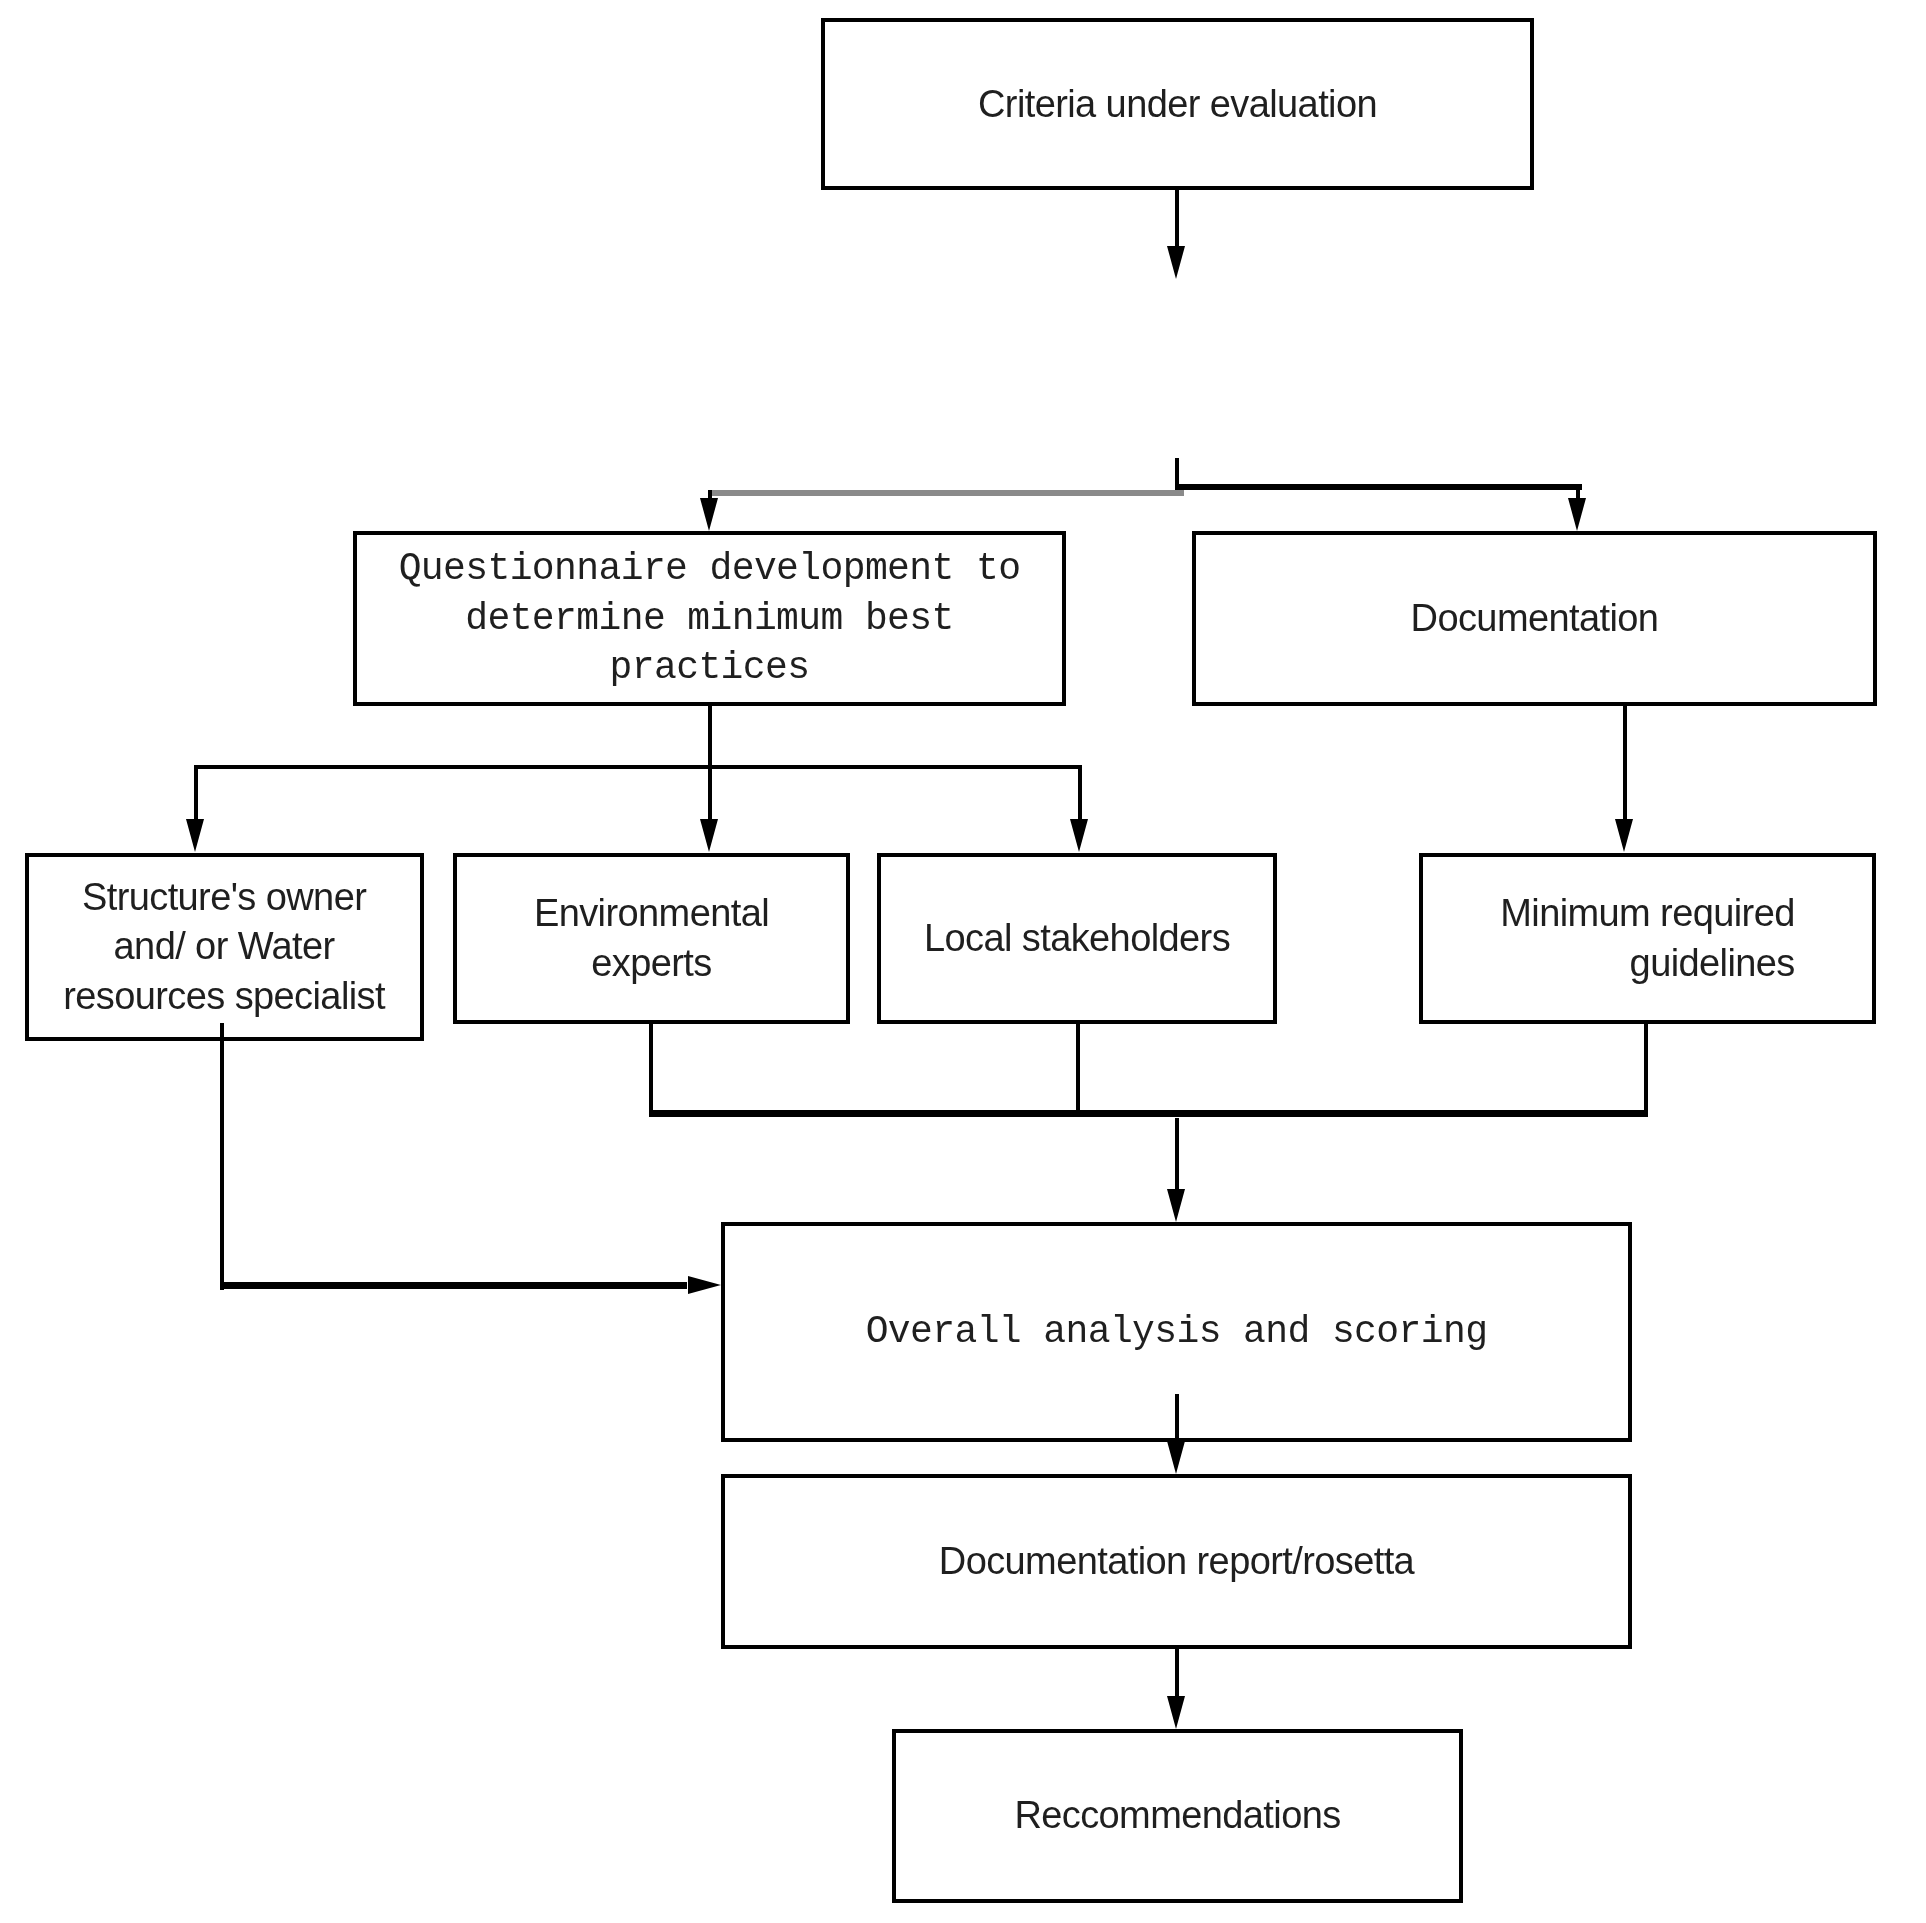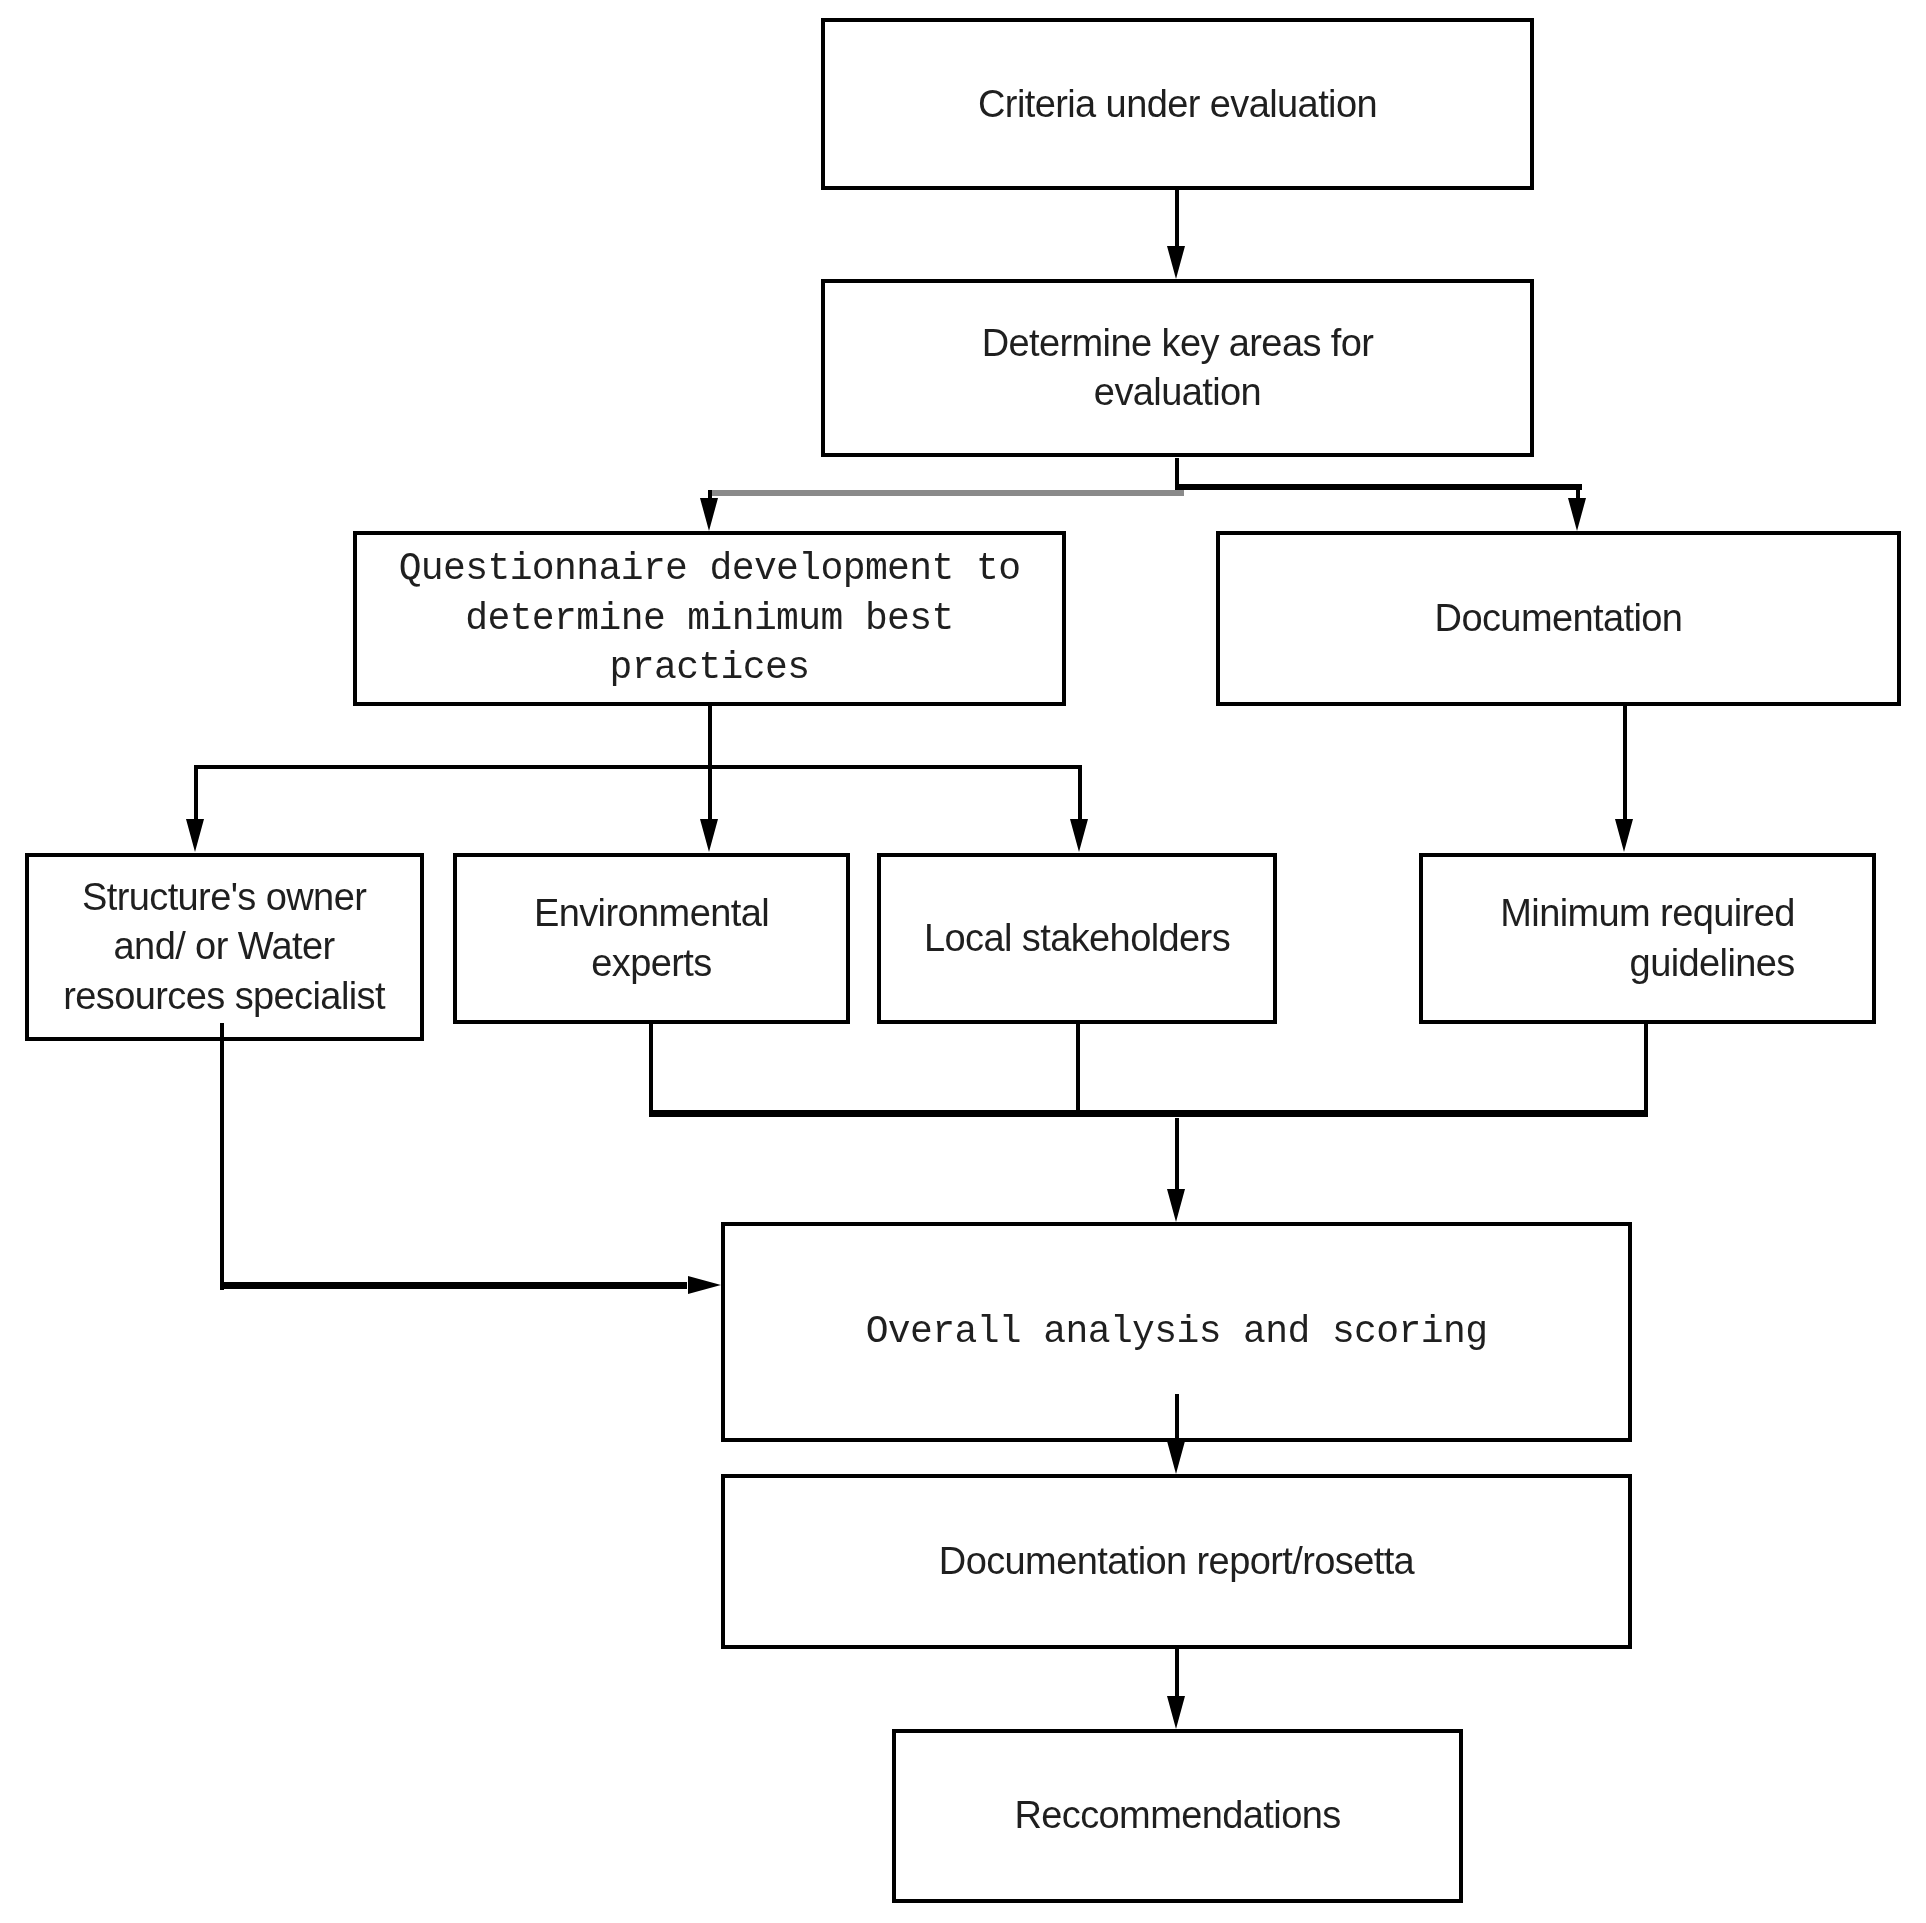--- a/index.html
+++ b/index.html
@@ -46,21 +46,21 @@
     width: 0; height: 0;
     border-top: 9.8px solid transparent;
     border-bottom: 9.8px solid transparent;
     border-left: 33px solid #000000;
   }
 
   
   #n-criteria        { left:821px; top:18.4px;   width:713px; height:172px; }
   #n-key-areas       { left:821px; top:279px;  width:713px; height:178px; }
   #n-questionnaire   { left:353px;  top:531px;  width:713px; height:175px;font-family:Liberation Mono, monospace; }
-  #n-documentation   { left:1192px; top:531px;  width:685px; height:175px;margin-left:24px; }
+  #n-documentation   { left:1192px; top:531px;  width:685px; height:175px; }
   #n-owner           { left:24.6px;   top:853px; width:399px;  height:188px; }
   #n-env             { left:453px;  top:853px; width:397px;  height:171px; }
   #n-stakeholders    { left:877px; top:853px; width:400px;  height:171px; }
   #n-min-guidelines  { left:1419px; top:853px; width:457px;  height:171px;text-align:right; }
   #n-analysis        { left:721px; top:1222px; width:911px; height:220px;font-family:Liberation Mono, monospace; }
   #n-report          { left:721px; top:1474px; width:911px; height:175px; }
   #n-recommendations { left:892px; top:1729px; width:571px;  height:174px;text-align:center; }
 
   
   #c1-shaft  { left:1175px; top:190px;  width:4.3px;    height:58px; }
@@ -95,22 +95,20 @@
   #c20-head  { left:1167px; top:1441px; }
   #c21-shaft { left:1175px; top:1649px; width:4.3px;    height:49px; }
   #c21-head  { left:1167px; top:1696px; }
 </style>
 </head>
 <body>
 
 <div id="canvas">
 
   <div class="node" id="n-criteria">Criteria under evaluation</div>
-  <div class="node" id="n-key-areas">Determine key areas for
-evaluation</div>
   <div class="node" id="n-questionnaire">Questionnaire development to
 determine minimum best practices</div>
   <div class="node" id="n-documentation">Documentation</div>
   <div class="node" id="n-owner">Structure's owner
 and/ or Water
 resources specialist</div>
   <div class="node" id="n-env">Environmental
 experts</div>
   <div class="node" id="n-stakeholders">Local stakeholders</div>
   <div class="node" id="n-min-guidelines">Minimum required

